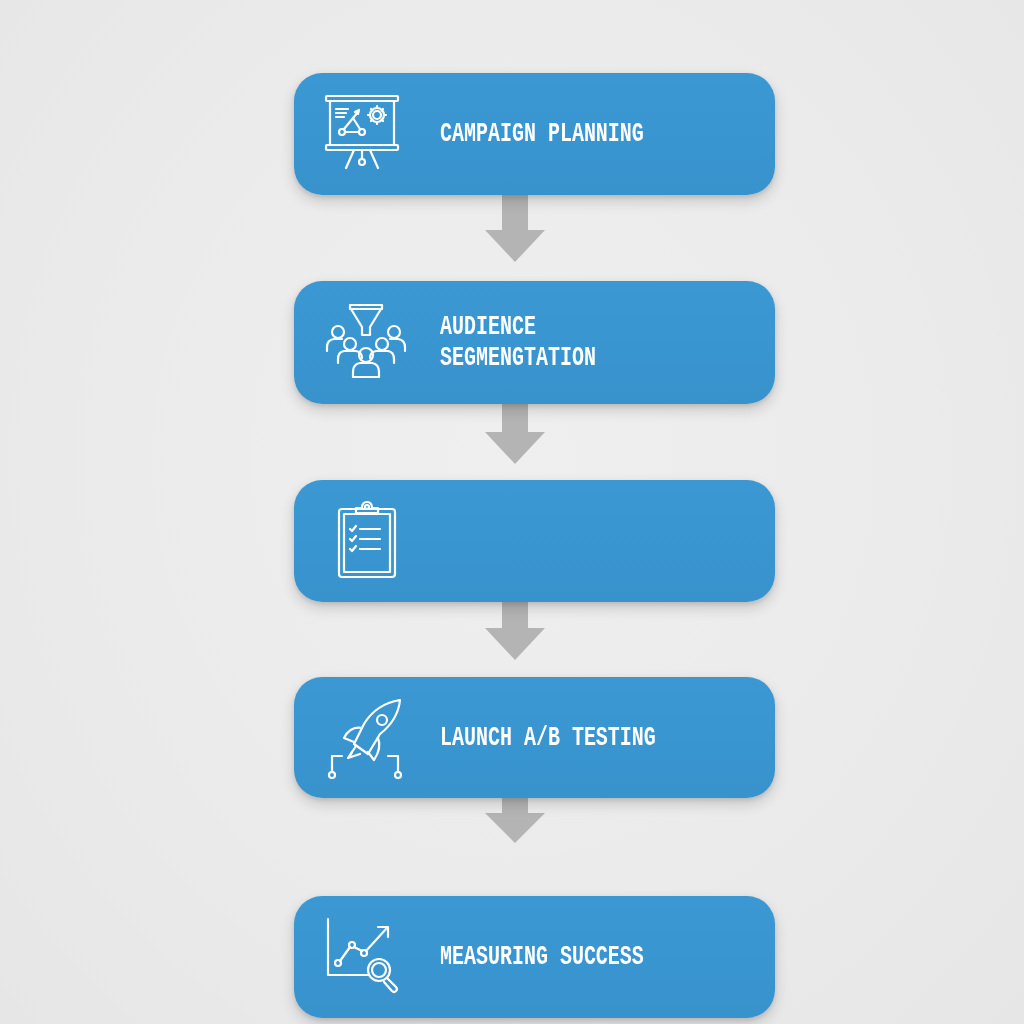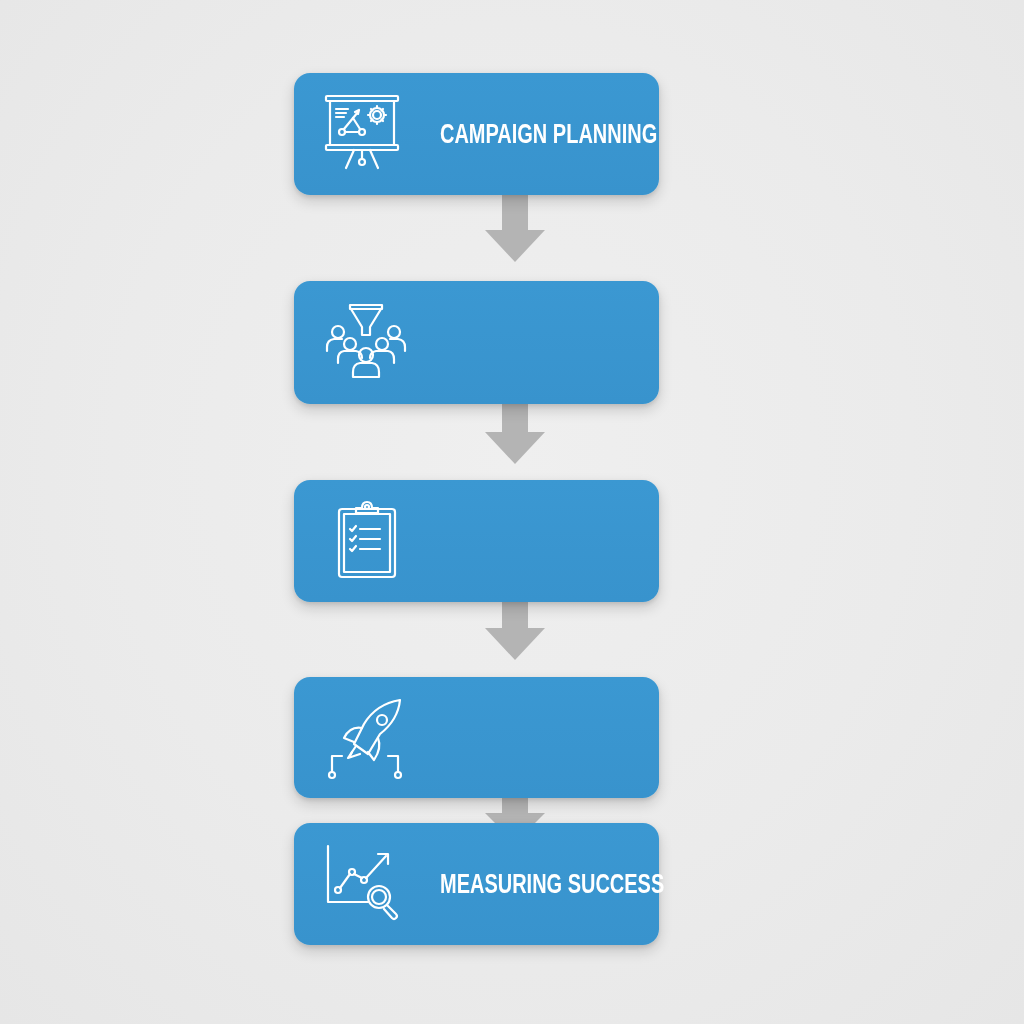--- a/index.html
+++ b/index.html
@@ -2,25 +2,26 @@
 <html><head>
   <meta charset="utf-8">
   <style>
     html, body { margin: 0; padding: 0; }
     body {
       width: 1024px; height: 1024px; position: relative; overflow: hidden;
       background: radial-gradient(ellipse at 50% 45%, #efefef 0%, #ebebeb 55%, #e6e6e6 100%);
       font-family: "Liberation Sans", sans-serif;
     }
     .step {
-      position: absolute; left: 294px; width: 365px;
-      border-radius: 16px;
+      position: absolute; left: 294px; width: 481px;
+      border-radius: 28px;
       background: linear-gradient(180deg, #3b98d2 0%, #3893cd 100%);
       box-shadow: 0 6px 14px rgba(0,0,0,0.16), 0 2px 4px rgba(0,0,0,0.10);
       color: #ffffff;
+      font-family: Liberation Mono, monospace;
     }
     .step .icon {
       position: absolute; left: 30px; top: 50%;
       width: 84px; height: 84px; margin-top: -42px;
     }
     .step .icon svg { width: 84px; height: 84px; display: block; }
     .step .label {
       position: absolute; left: 146px; top: 50%;
       transform: translateY(-50%);
       font-size: 27px; font-weight: bold; letter-spacing: 0px;
@@ -95,20 +96,24 @@
       <circle cx="70" cy="31" r="6"></circle>
         <path d="M81 50 V46 Q81 39 74 38 H66"></path>
       <circle cx="26" cy="43" r="6"></circle>
         <path d="M14 62 V58 Q14 51 20 50 H32 Q38 51 38 57"></path>
       <circle cx="58" cy="43" r="6"></circle>
         <path d="M70 62 V58 Q70 51 64 50 H52 Q46 51 46 57"></path>
       <circle cx="42" cy="54" r="7"></circle>
         <path d="M29 76 V71 Q29 63 36 62 H48 Q55 63 55 71 V76 Z"></path>
     </svg>
   </div>
+  <div class="label">
+    <span>AUDIENCE</span>
+    <span>SEGMENGTATION</span>
+  </div>
 </div>
 
 <div class="step" style="top:480px;height:122px;">
   <div class="icon">
     <svg viewBox="0 0 84 84" fill="none" stroke="#fff" stroke-width="2.2" stroke-linecap="round" stroke-linejoin="round">
       <rect x="15" y="10" width="56" height="68" rx="3"></rect>
       <rect x="20" y="15" width="46" height="58"></rect>
       <path d="M32 14 V9 H38 Q38 3 43 3 Q48 3 48 9 H54 V14 Z"></path>
       <circle cx="43" cy="8" r="2"></circle>
       <path d="M26 30 L28 32 L32 27"></path>
@@ -129,23 +134,26 @@
       <path d="M38 32 Q26 30 20 42 L30 46"></path>
       <path d="M54 42 Q58 52 50 64 L44 56"></path>
       <path d="M32 50 L24 62 L36 58"></path>
       <path d="M28 56 L26 60"></path>
       <path d="M8 76 V60 H18"></path>
         <circle cx="8" cy="79" r="3"></circle>
       <path d="M74 76 V60 H64"></path>
         <circle cx="74" cy="79" r="3"></circle>
     </svg>
   </div>
+  <div class="label">
+    <span>LAUNCH A/B TESTING</span>
+  </div>
 </div>
 
-<div class="step" style="top:823px;height:122px;">
+<div class="step" style="top:896px;height:122px;">
   <div class="icon">
     <svg viewBox="0 0 84 84" fill="none" stroke="#fff" stroke-width="2.2" stroke-linecap="round" stroke-linejoin="round">
       <polyline points="4,4 4,60 44,60"></polyline>
       <circle cx="14" cy="48" r="3"></circle>
       <circle cx="28" cy="30" r="3"></circle>
       <circle cx="40" cy="38" r="3"></circle>
       <line x1="16" y1="46" x2="26" y2="32"></line>
       <line x1="30" y1="32" x2="38" y2="36"></line>
       <line x1="42" y1="36" x2="62" y2="14"></line>
       <path d="M54 12 H64 V22"></path>

